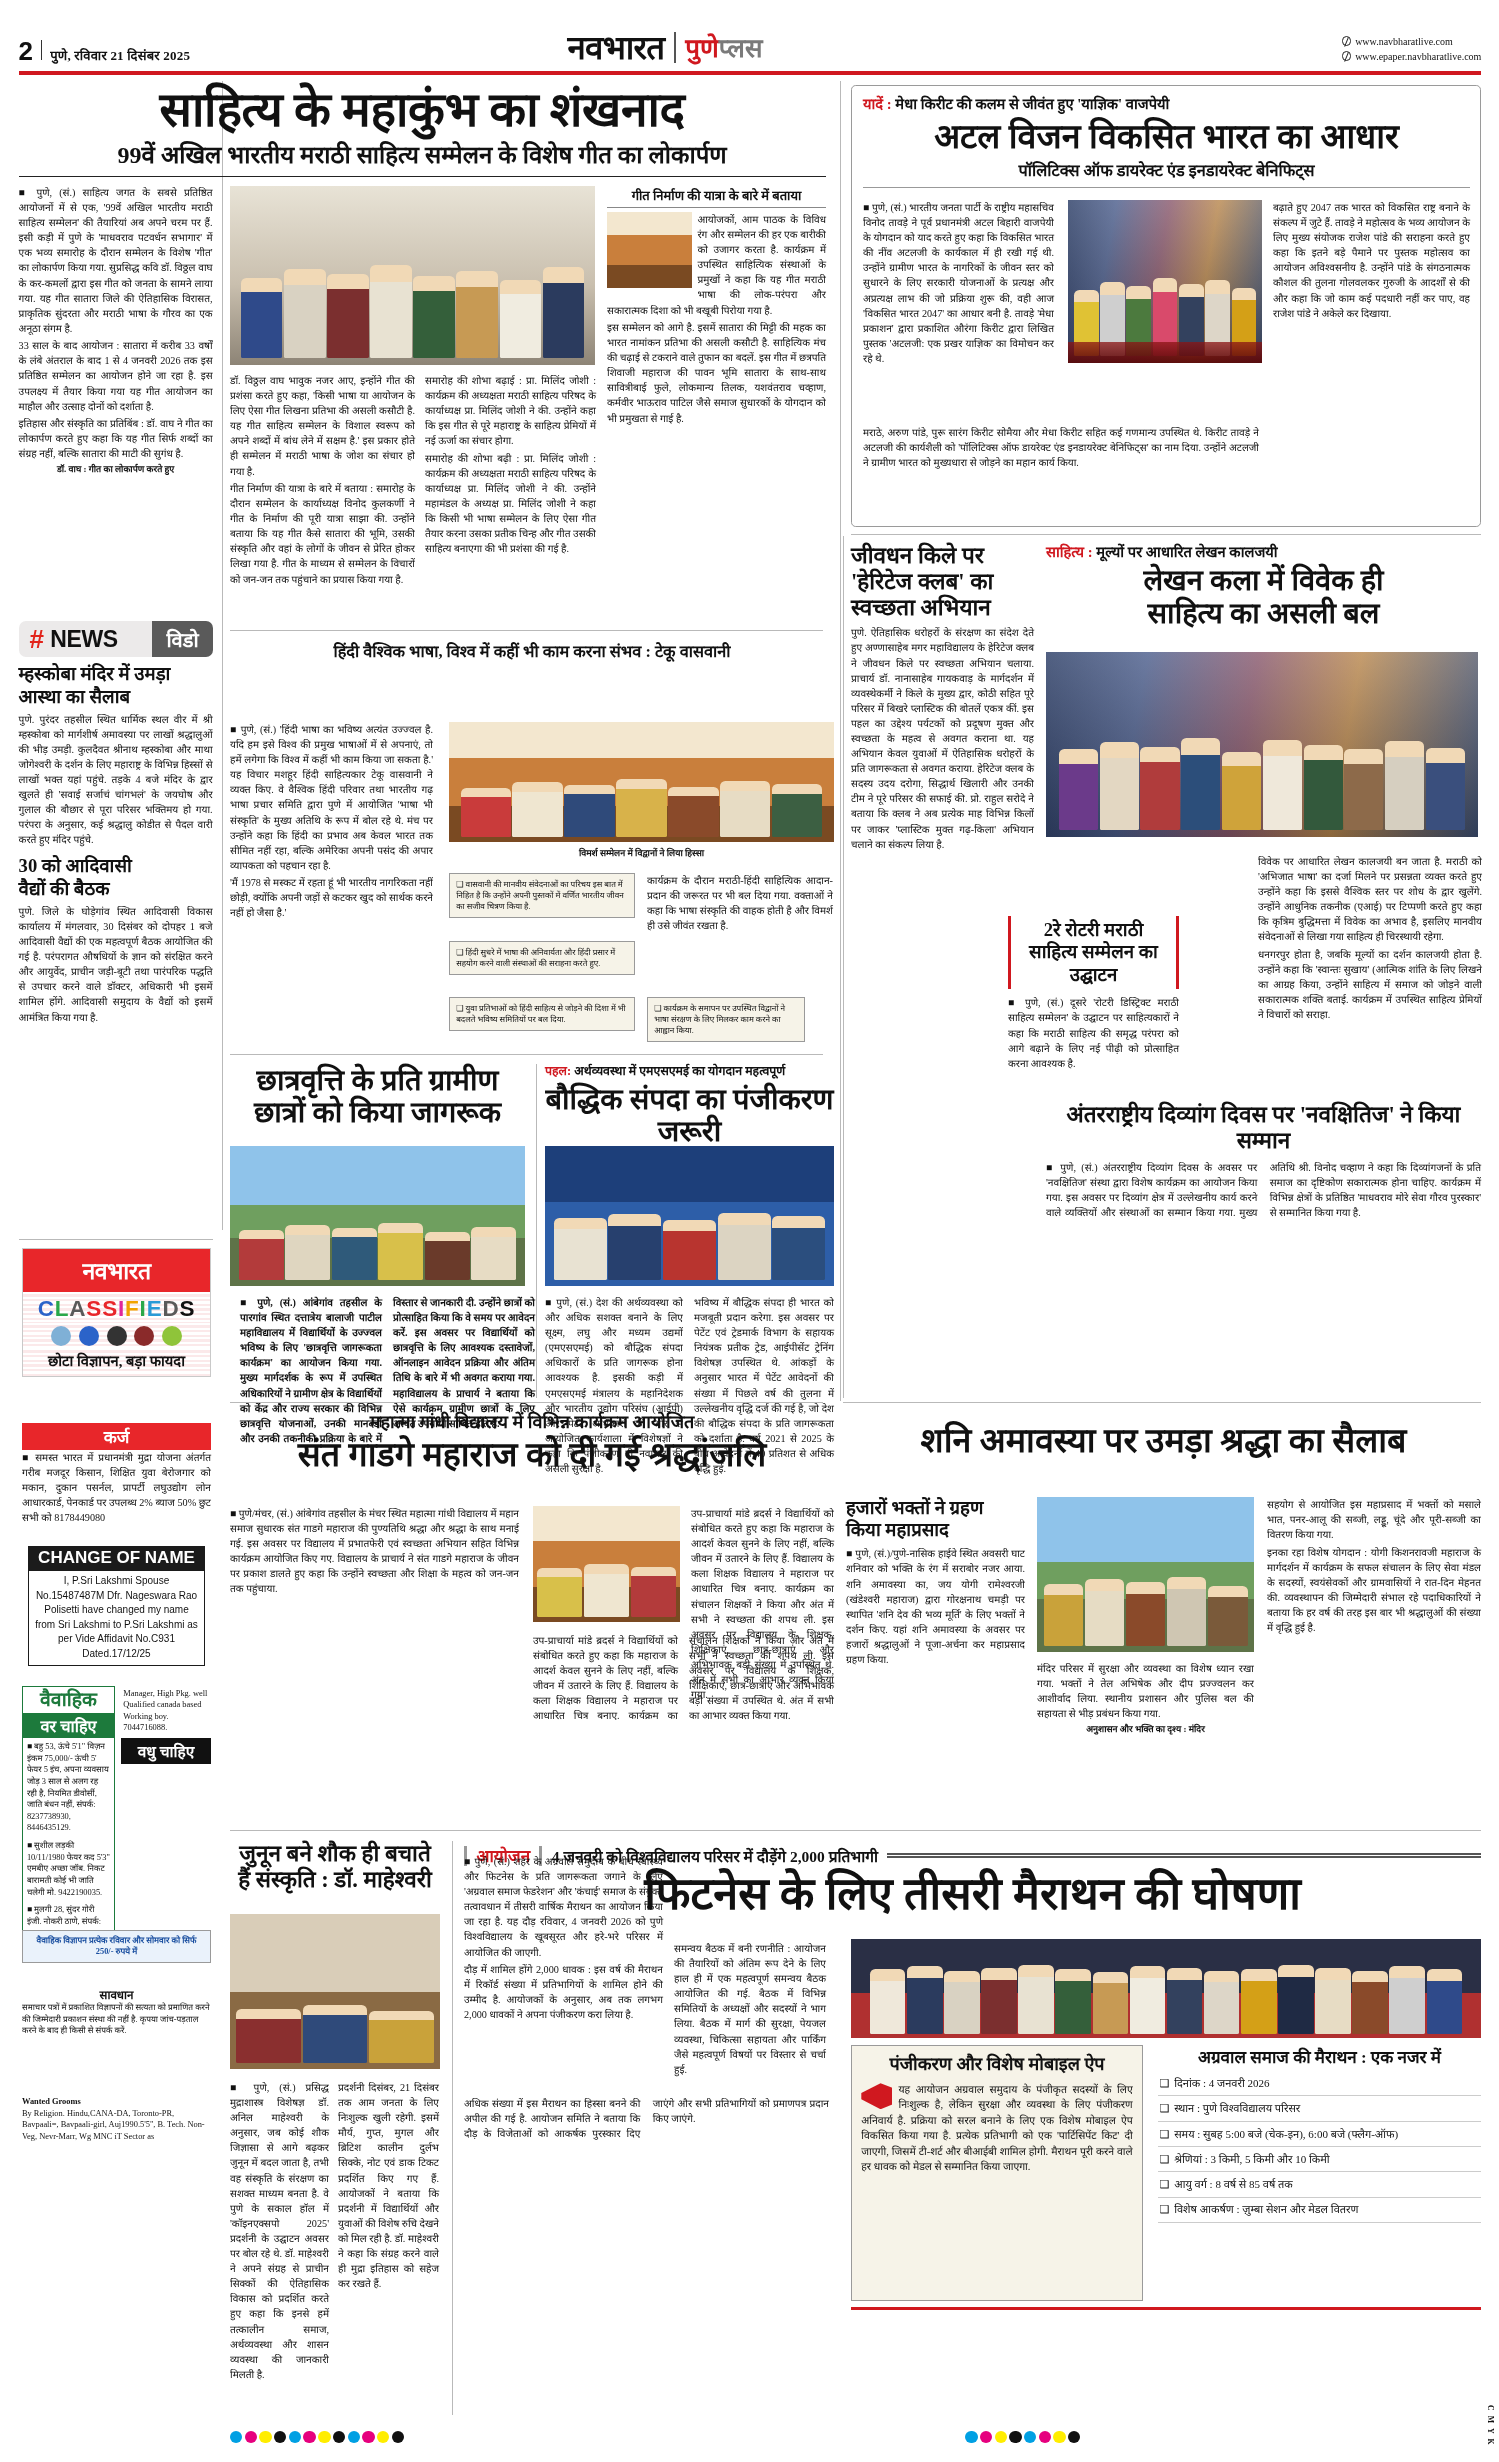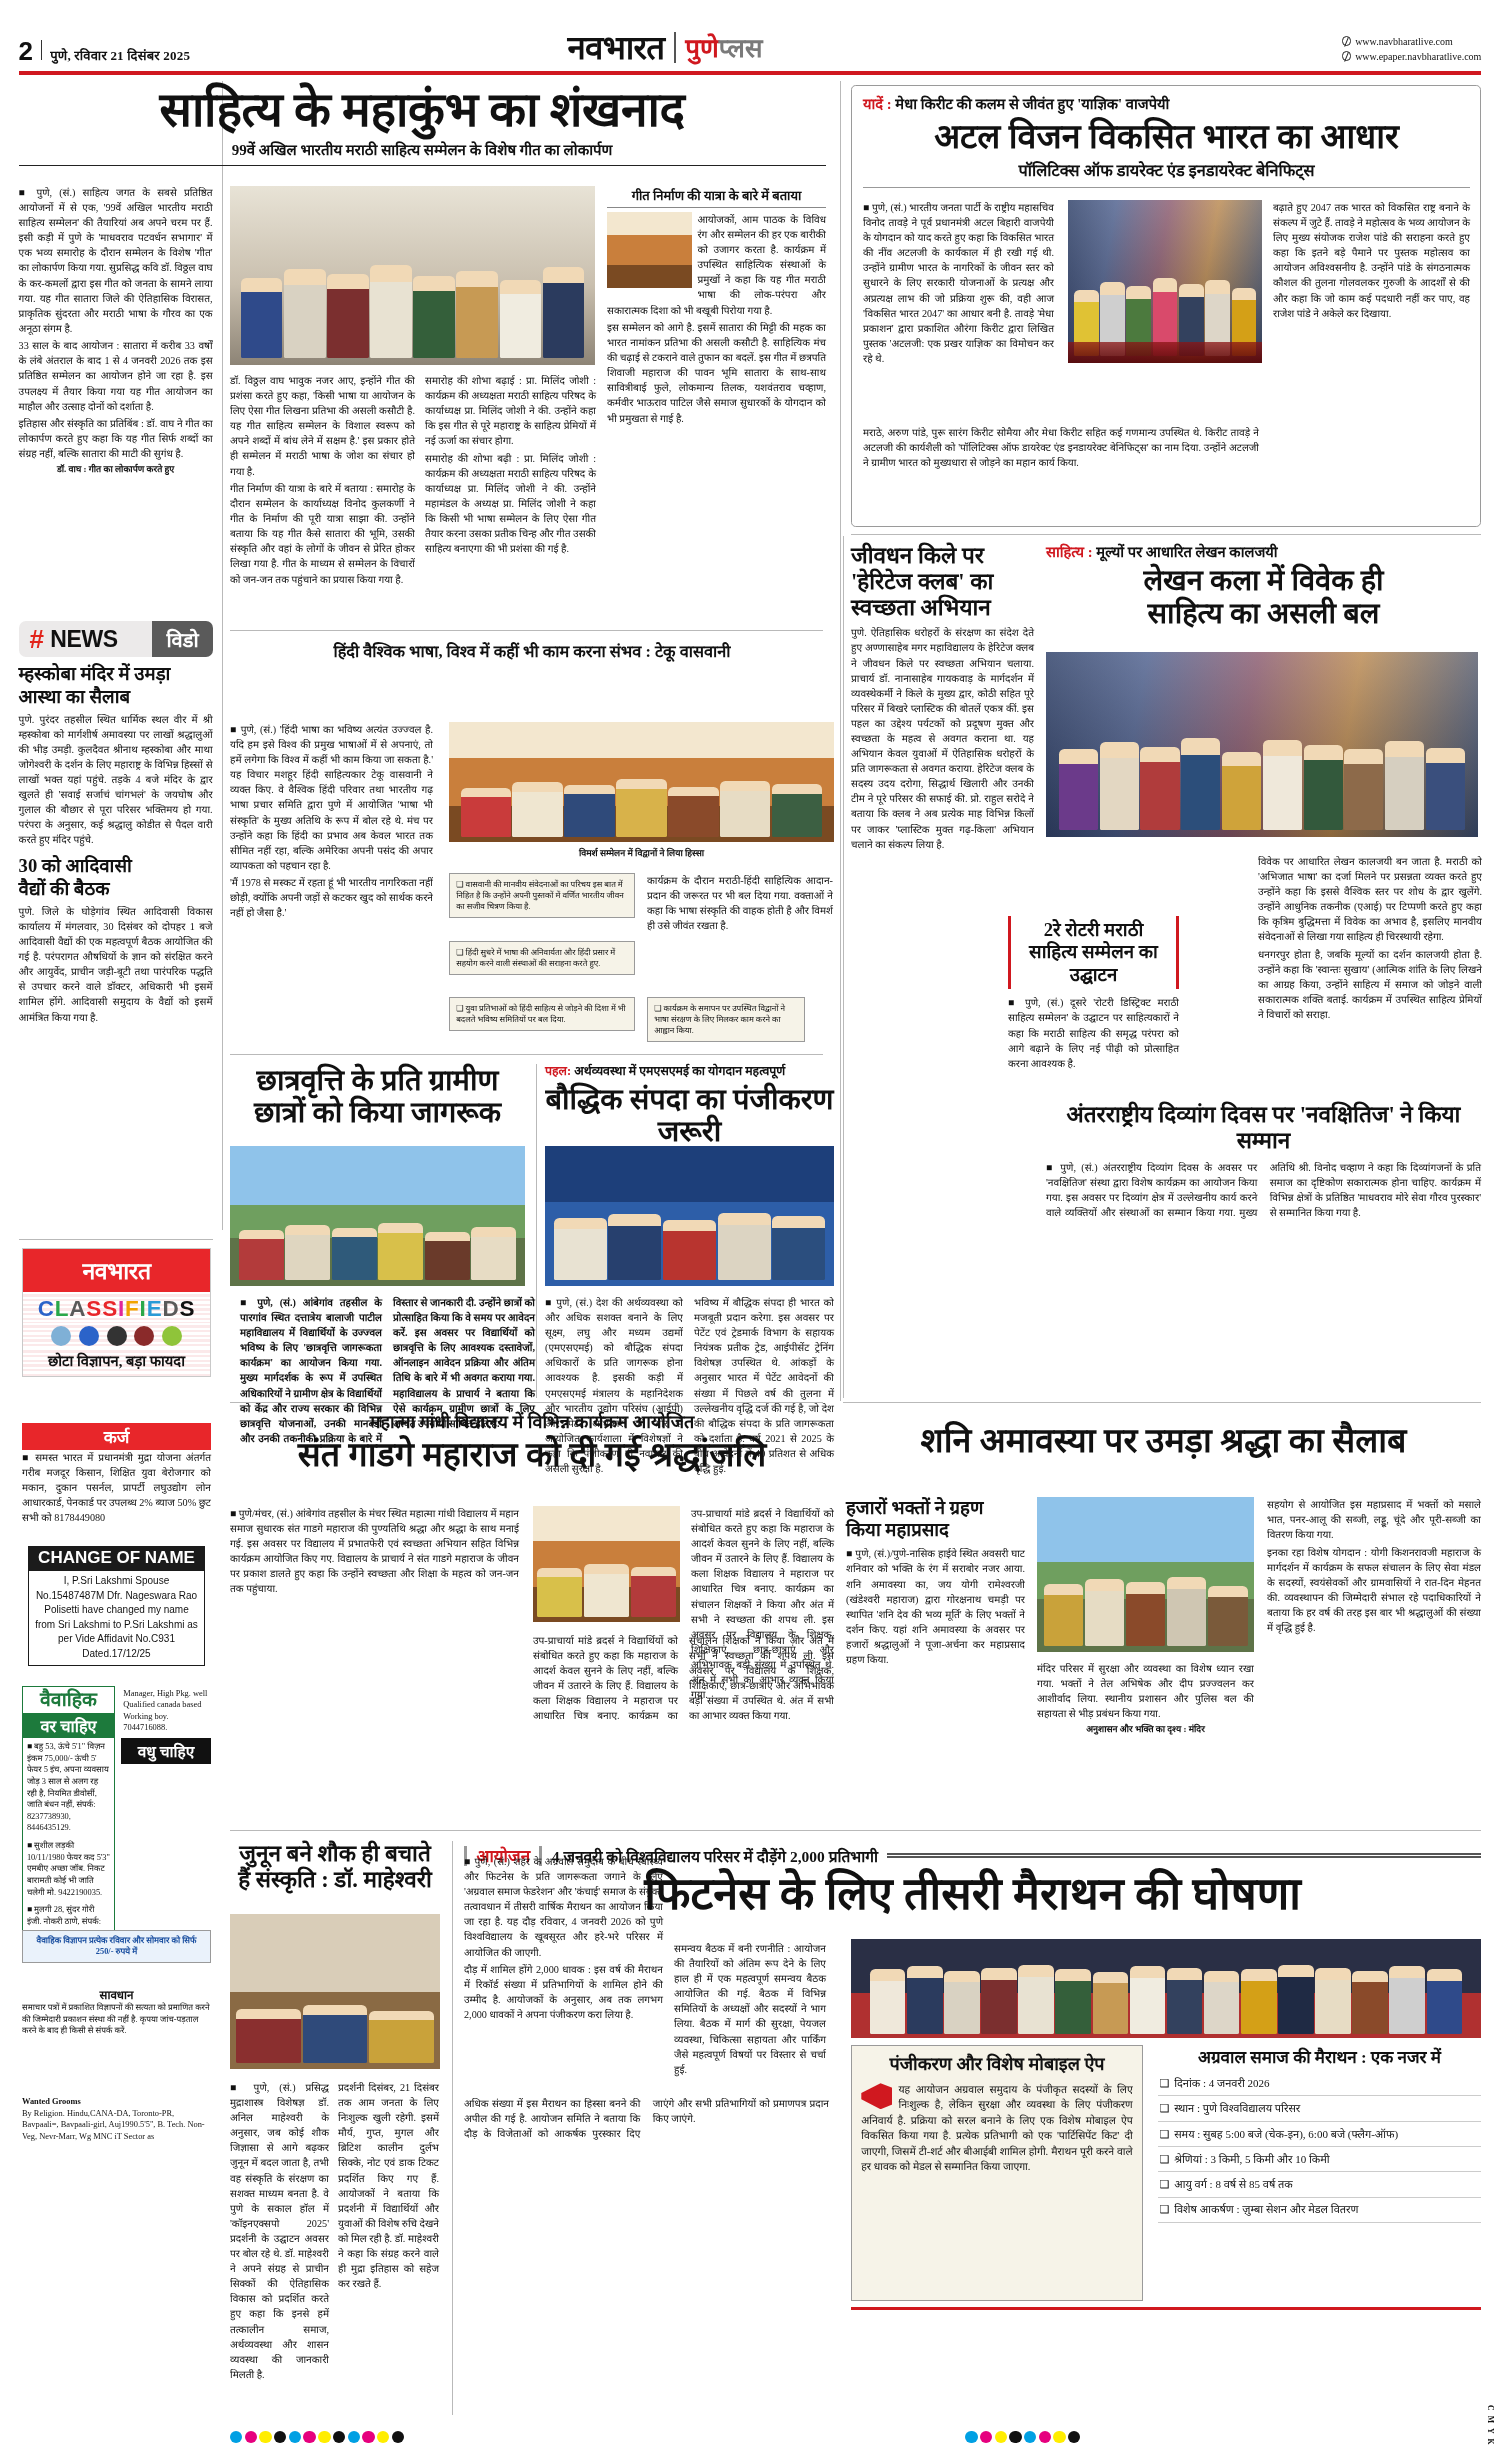--- a/index.html
+++ b/index.html
@@ -52,21 +52,21 @@
   
   .col { position: absolute; }
   .vline { position: absolute; width: 0.8px; background: #b9b9b9; }
   .hline { position: absolute; height: 0.8px; background: #b9b9b9; }
   .thick-rule { background: #222; height: 1.6px; position: absolute; }
 
   h1.lead {
     font-size: 48px; font-weight: 800; line-height: 1.08; letter-spacing: -0.4px;
     font-family: "Liberation Serif", serif;
   }
-  h2.sub-lead { font-size: 15px; font-weight: 700; line-height: 1.2; text-align: center; }
+  h2.sub-lead { font-size: 24px; font-weight: 700; line-height: 1.2; text-align: center; }
   h2.head-xl { font-size: 34px; font-weight: 800; line-height: 1.12; }
   h2.head-lg { font-size: 29px; font-weight: 800; line-height: 1.12; }
   h3.head-md { font-size: 22.5px; font-weight: 700; line-height: 1.15; }
   h3.head-sm { font-size: 18.6px; font-weight: 700; line-height: 1.2; }
   .kicker { font-size: 14.7px; font-weight: 600; line-height: 1.25; }
   .kicker .tag { color: #d0181f; font-weight: 800; }
   .deck { font-size: 16.3px; font-weight: 700; line-height: 1.25; text-align: center; }
 
   p.body {
     font-size: 10.2px; line-height: 1.48; text-align: justify; text-justify: inter-word;

